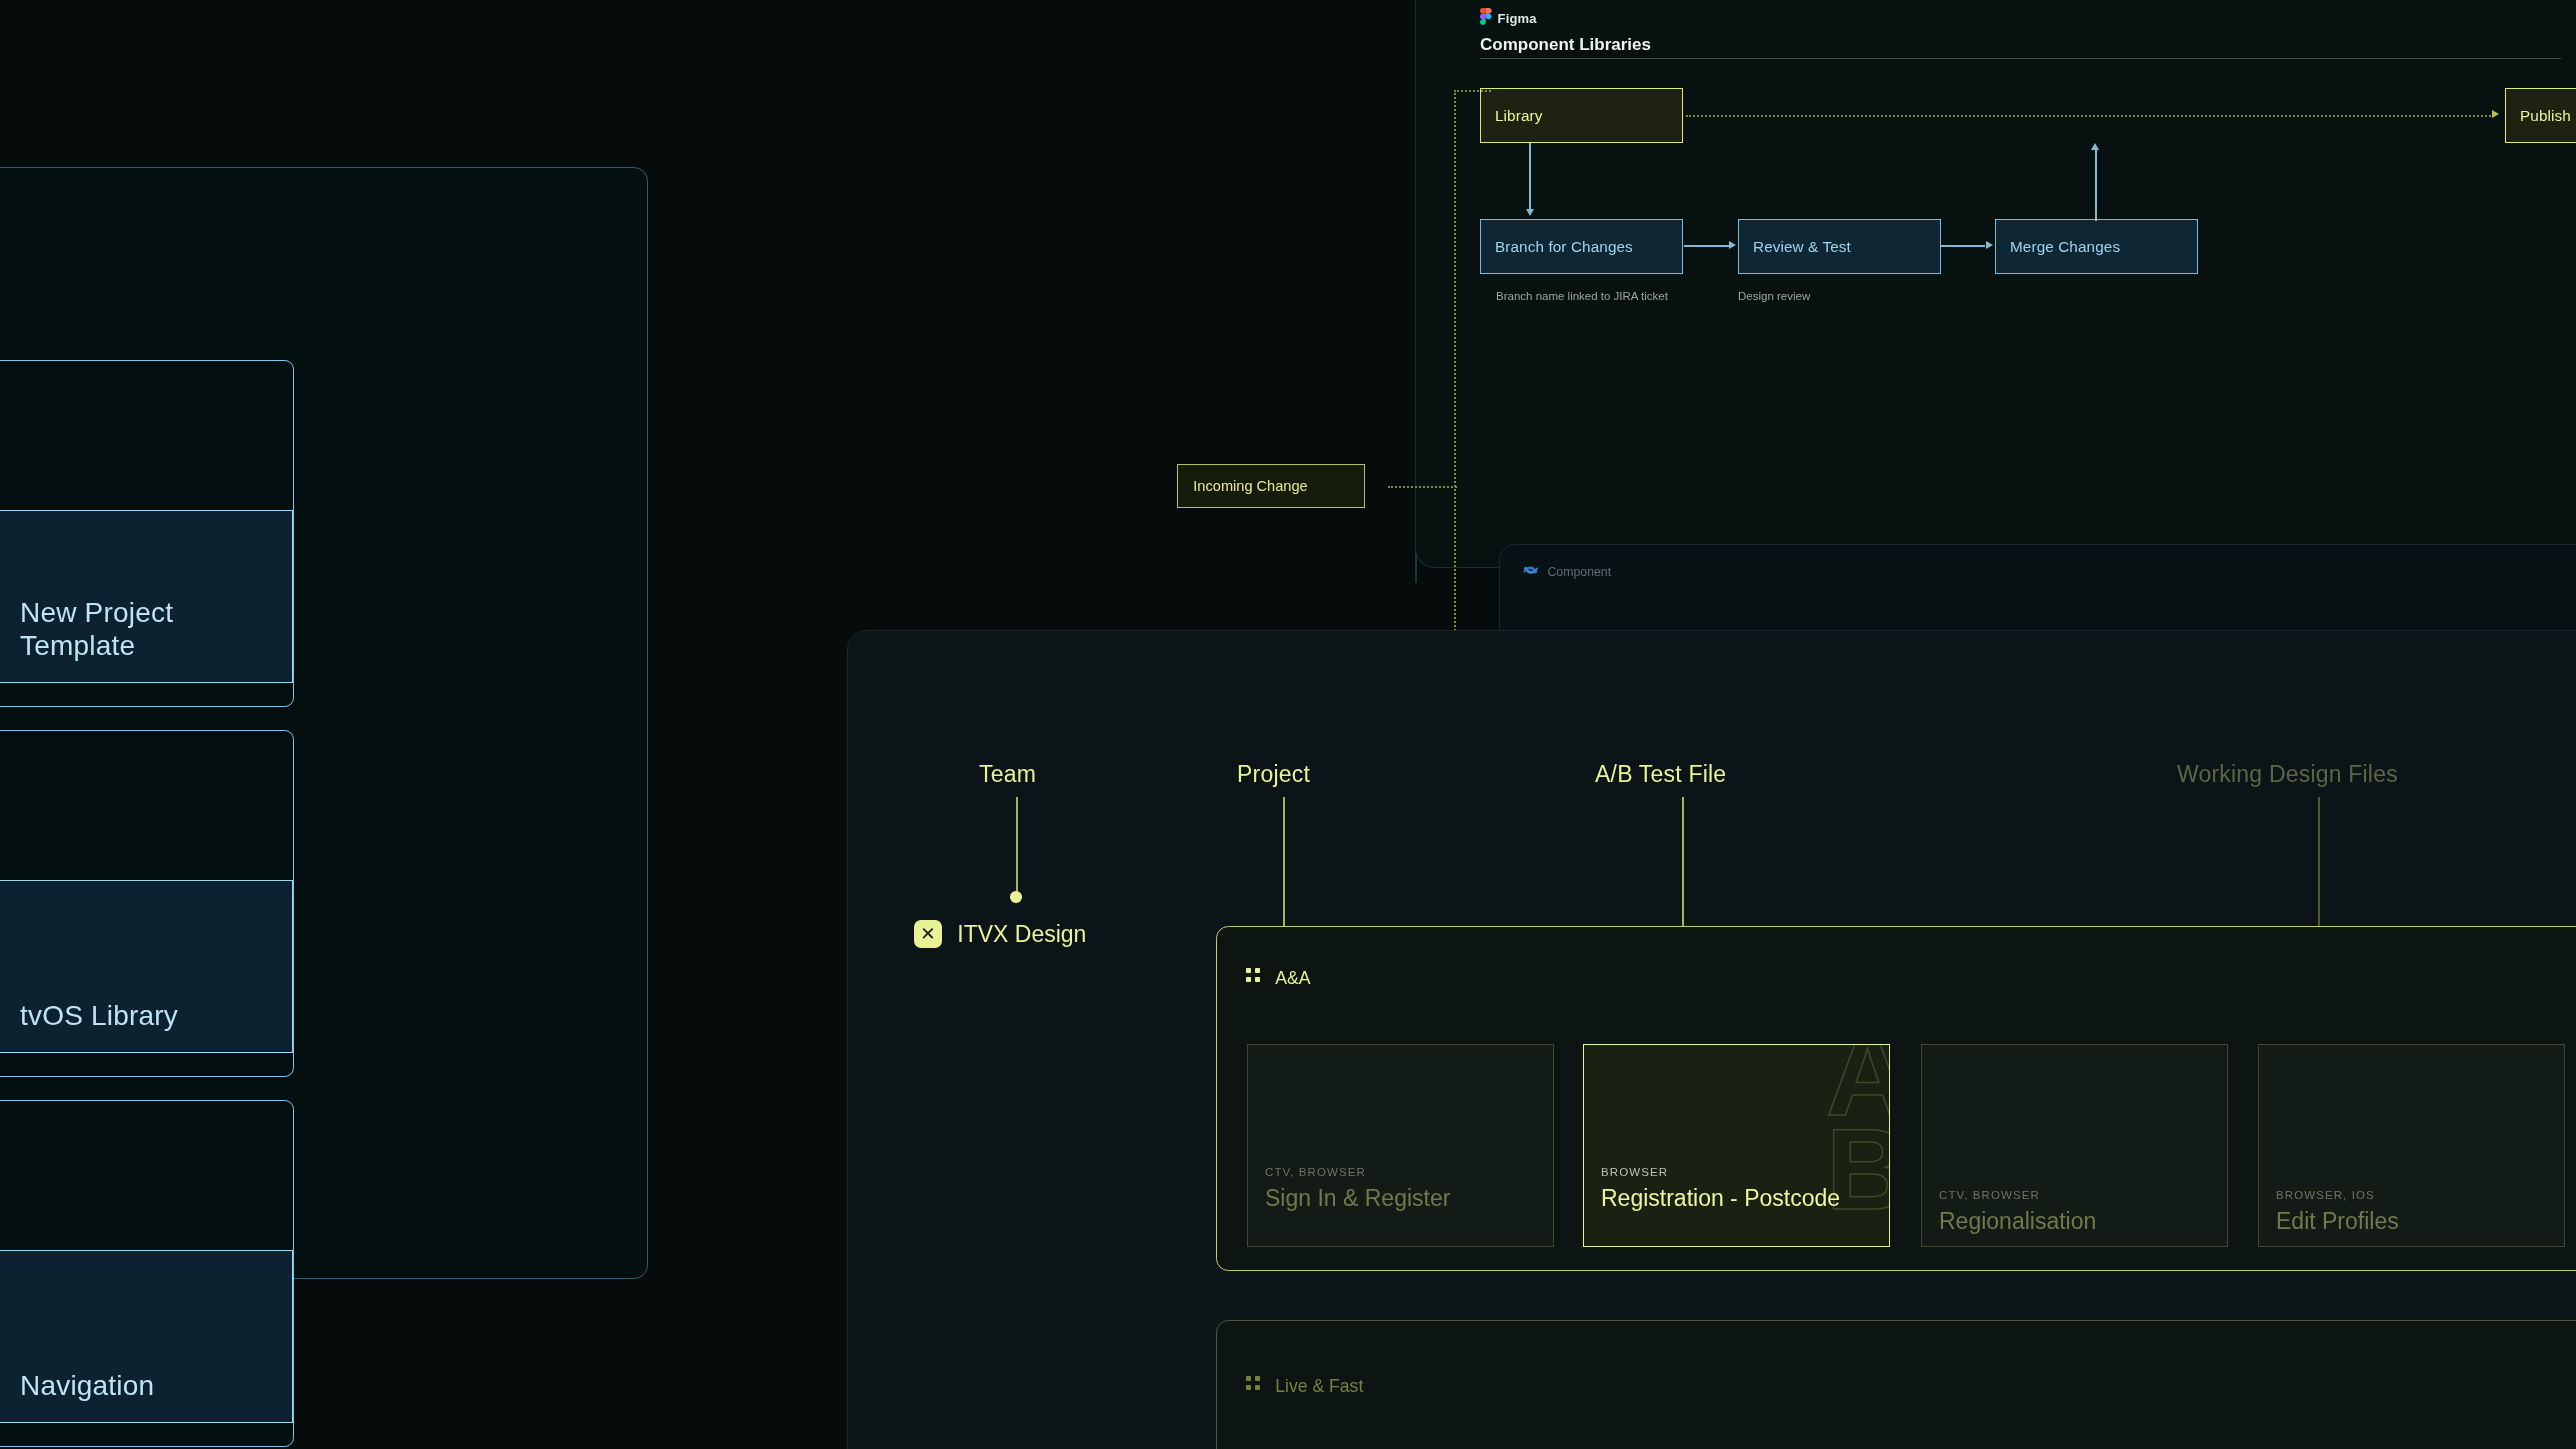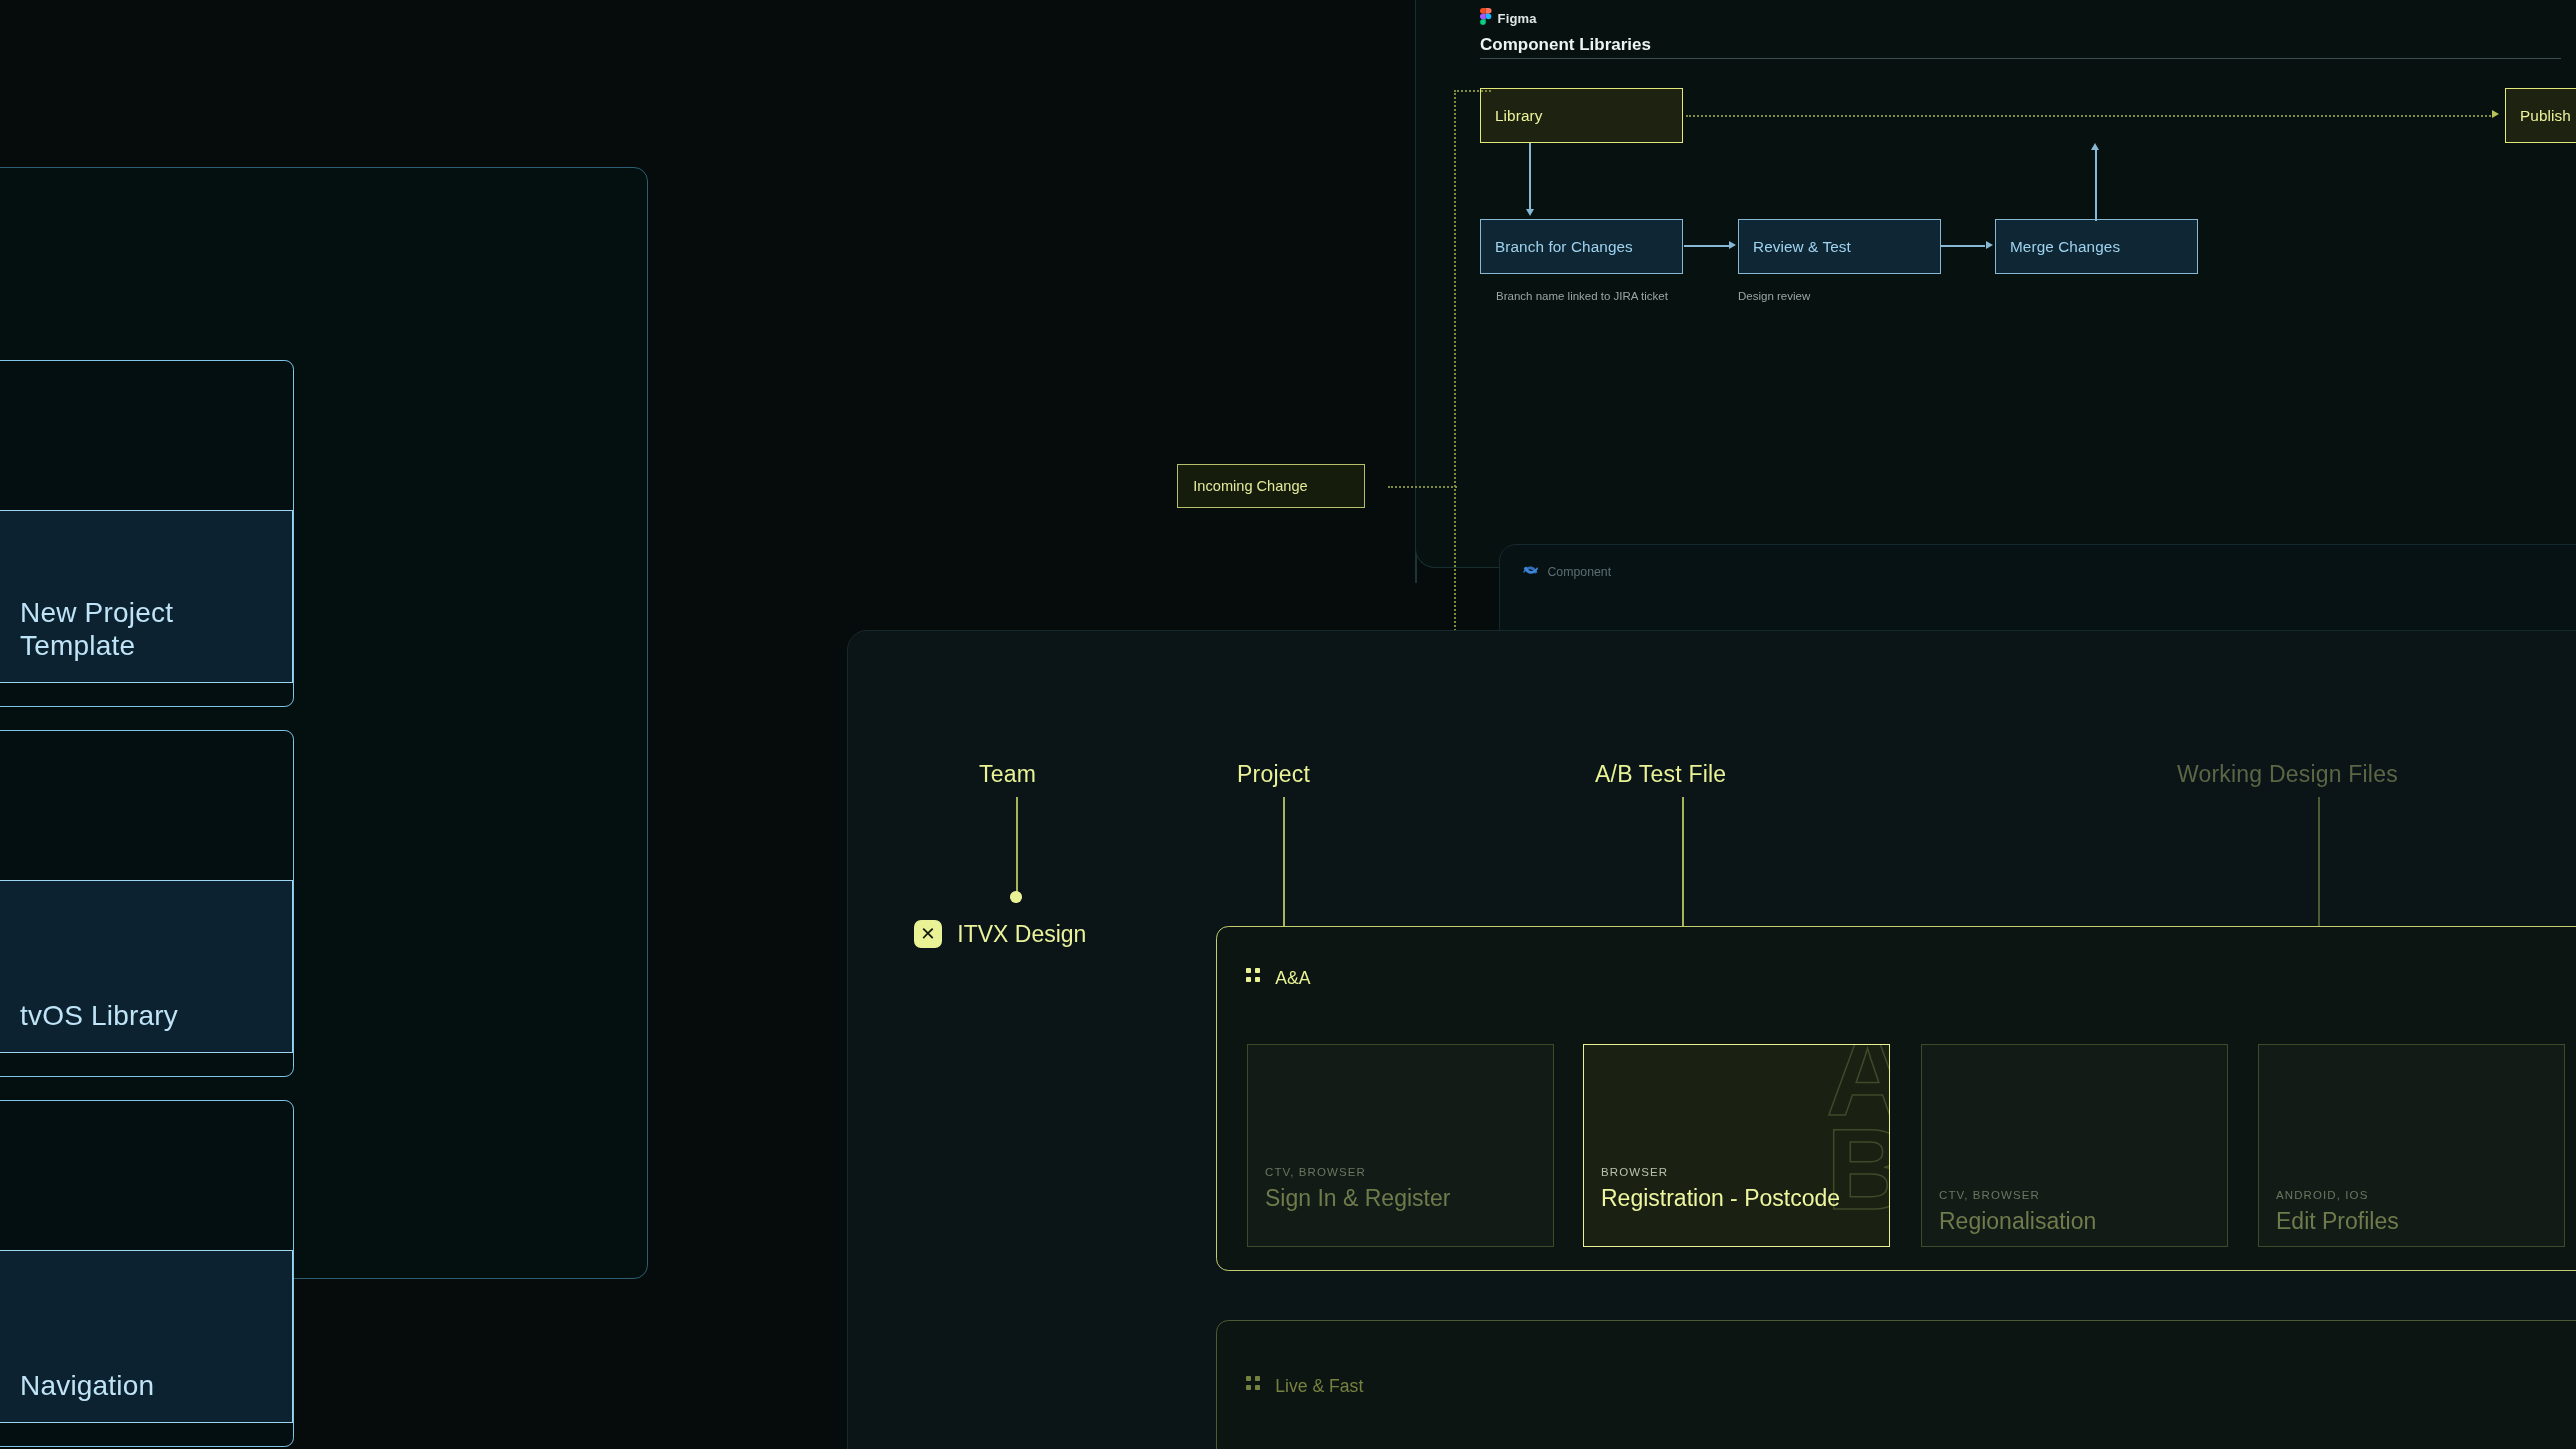--- a/index.html
+++ b/index.html
@@ -261,21 +261,21 @@
     <div class="fc-meta" style="top:121px;">BROWSER</div>
     <div class="fc-title" style="top:140px;">Registration - Postcode</div>
   </div>
 
   <div class="file-card" style="left:1921px;top:1044px;width:307px;height:203px;">
     <div class="fc-meta" style="top:144px;">CTV, BROWSER</div>
     <div class="fc-title" style="top:163px;">Regionalisation</div>
   </div>
 
   <div class="file-card" style="left:2258px;top:1044px;width:307px;height:203px;">
-    <div class="fc-meta" style="top:144px;">ANDROID, IOS</div>
+    <div class="fc-meta" style="top:144px;">BROWSER, IOS</div>
     <div class="fc-title" style="top:163px;">Edit Profiles</div>
   </div>
 
   <div class="proj-box dim" style="left:1216px;top:1320px;width:1472px;height:230px;"></div>
   <div class="proj-head" style="left:1246px;top:1376px;">
     <span class="grip dim">
         <i></i>
         <i></i>
         <i></i>
         <i></i>

